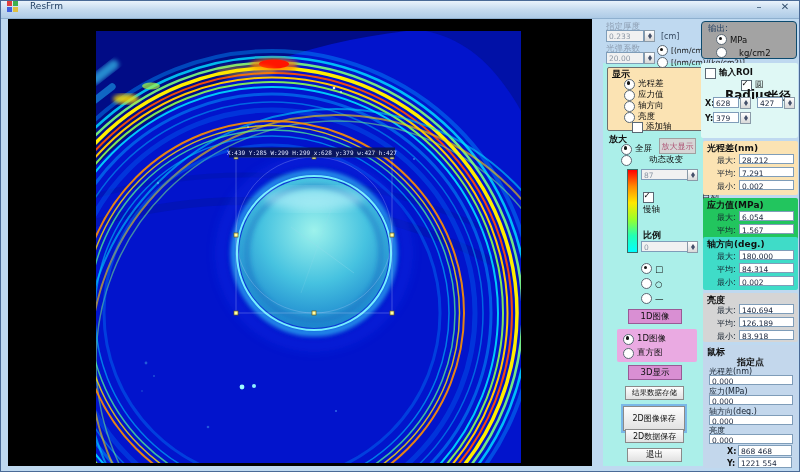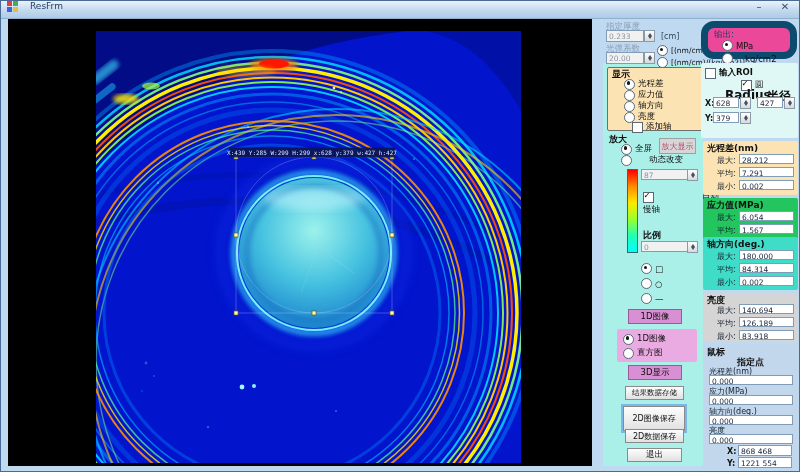--- a/index.html
+++ b/index.html
@@ -35,21 +35,21 @@
   .btn.disb{color:#b05878;background:#d6d6d6;border-color:#a0a0a0;}
   .cyancol{background:#abefe9;}
   .peach{background:#fbe3b3;}
   .dispbox{background:#fbe3b3;border:1px solid #6e6e6e;}
   .roipanel{background:#dff8f5;}
   .aquabox{background:#22c55e;}
   .turqbox{background:#3fdcc8;}
   .greybox{background:#d5d5d5;}
   .mousebox{background:#c3d7ec;}
   .pinkpanel{background:#eaaae2;}
-  .grp{border:7px solid #0c4a6e;background:#ec4899;border-radius:13px;}
+  .grp{border:1px solid #0c4a6e;background:#a3a3a3;border-radius:4px;}
   .grptitle{position:absolute;top:1px;left:6px;font-size:8.5px;color:#1c3a5e;}
   .box{border-radius:2px;}
   .statlbl{position:absolute;font-size:8px;color:#15202e;white-space:nowrap;}
   .cbar{background:linear-gradient(#ff0000,#ff8a00 20%,#ffe800 40%,#9aff2a 60%,#22ffb4 80%,#00ffff);
     border:1px solid #3a6a66;}
   .focusring{box-shadow:0 0 0 2px #7ab8e8;}
 </style>
 </head>
 <body>
 

